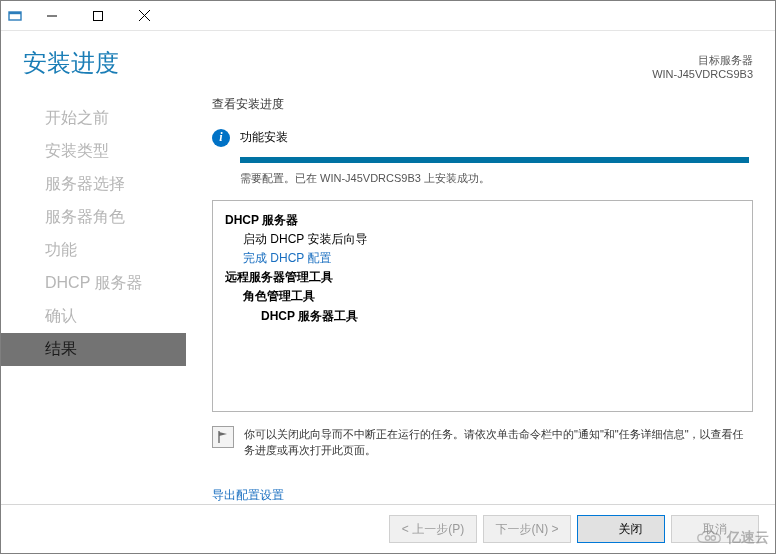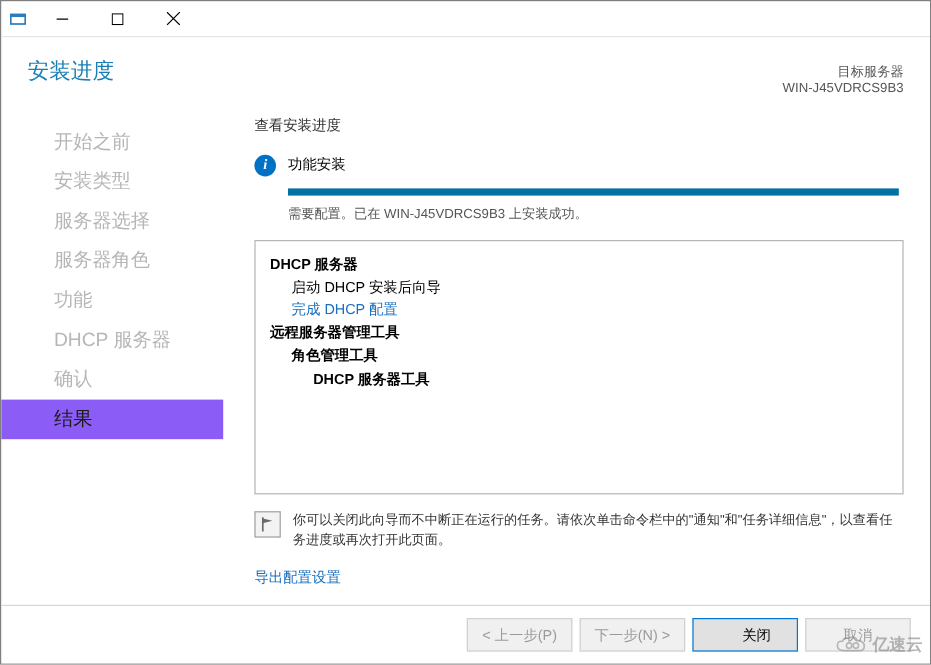--- a/index.html
+++ b/index.html
@@ -7,45 +7,45 @@
   .window { width: 776px; height: 554px; background: #fff; border: 1px solid #7f7f7f; display: flex; flex-direction: column; position: relative; }
   
   .titlebar { height: 30px; display: flex; align-items: center; padding-left: 6px; border-bottom: 1px solid #e5e5e5; }
   .titlebar .app-icon { width: 16px; height: 16px; margin-right: 6px; display:flex; align-items:center; justify-content:center; }
   .titlebar .title { flex: 1; font-size: 12px; color: #000; }
   .win-controls { display: flex; }
   .win-btn { width: 46px; height: 30px; display: flex; align-items: center; justify-content: center; font-size: 14px; font-family: Arial, sans-serif; cursor: pointer; }
   .win-btn.close { font-size: 16px; }
   
   .header { padding: 16px 22px 0 22px; display: flex; justify-content: space-between; align-items: flex-start; }
-  .header-title { font-size: 18px; color: #1a7db6; font-weight: 200; }
+  .header-title { font-size: 24px; color: #1a7db6; font-weight: 200; }
   .header-target { text-align: right; font-size: 11px; color: #555; line-height: 1.3; margin-top: 6px; }
   
   .body { flex: 1; display: flex; padding: 14px 0 0 0; overflow: hidden; }
   
   .nav { width: 185px; padding-top: 6px; }
   .nav-item { padding: 6px 12px 6px 44px; font-size: 16px; color: #b6b6b6; cursor: default; }
-  .nav-item.active { background: #8b5cf6; color: #1b1b1b; }
+  .nav-item.active { background: #737373; color: #1b1b1b; }
   
   .main { flex: 1; padding: 0 22px 0 26px; display:flex; flex-direction:column; }
   .section-label { font-size: 12px; color: #333; margin-bottom: 16px; }
   .status-row { display: flex; align-items: center; gap: 10px; margin-bottom: 10px; }
   .info-icon { width: 18px; height: 18px; border-radius: 50%; background: #0072c6; color: #fff; font-weight: bold; font-style: italic; display: flex; align-items: center; justify-content: center; font-family: Georgia, serif; font-size: 12px; }
   .status-text { font-size: 12px; }
   .progress-wrap { height: 6px; background: #e6e6e6; margin-left: 28px; margin-right: 4px; position: relative; }
   .progress-fill { height: 100%; background: #0072a3; width: 100%; }
   .progress-msg { margin-left: 28px; margin-top: 8px; font-size: 11px; color: #555; }
   .results-box { border: 1px solid #b5b5b5; margin-top: 14px; padding: 10px 12px; font-size: 12px; line-height: 1.6; height: 212px; overflow: auto; }
   .results-box .bold { font-weight: 600; }
   .results-box .indent1 { padding-left: 18px; }
   .results-box .indent2 { padding-left: 36px; }
   .results-box .link { color: #1a6fc0; cursor: pointer; }
   .note-row { display: flex; gap: 10px; margin-top: 14px; font-size: 11px; color: #333; line-height: 1.5; }
   .note-flag { width: 22px; height: 22px; border: 1px solid #a0a0a0; display: flex; align-items: center; justify-content: center; color: #6a6a6a; font-family: Georgia, serif; font-style: italic; font-weight: bold; flex-shrink: 0; background: #f3f3f3; }
-  .export-link { color: #1a6fc0; margin-top: 14px; font-size: 12px; cursor: pointer; display: inline-block; }
+  .export-link { color: #1a6fc0; margin-top: 28px; font-size: 12px; cursor: pointer; display: inline-block; }
   
   .footer { border-top: 1px solid #d6d6d6; padding: 10px 16px; display: flex; justify-content: flex-end; gap: 6px; }
   .btn { min-width: 88px; height: 28px; border: 1px solid #adadad; background: #e1e1e1; font-size: 12px; display: flex; align-items: center; justify-content: center; cursor: pointer; }
   .btn.disabled { color: #9a9a9a; background: #f0f0f0; border-color: #d0d0d0; cursor: default; }
   .btn.primary { border-color: #0078d7; padding-left: 19px; }
   
   .watermark { position: absolute; right: 6px; bottom: 6px; opacity: 0.55; display:flex; align-items:center; gap:4px; font-size:14px; color:#7a7a7a; font-weight:600; pointer-events:none; }
   .watermark svg { width:28px; height:18px; }
 </style>
 </head>

